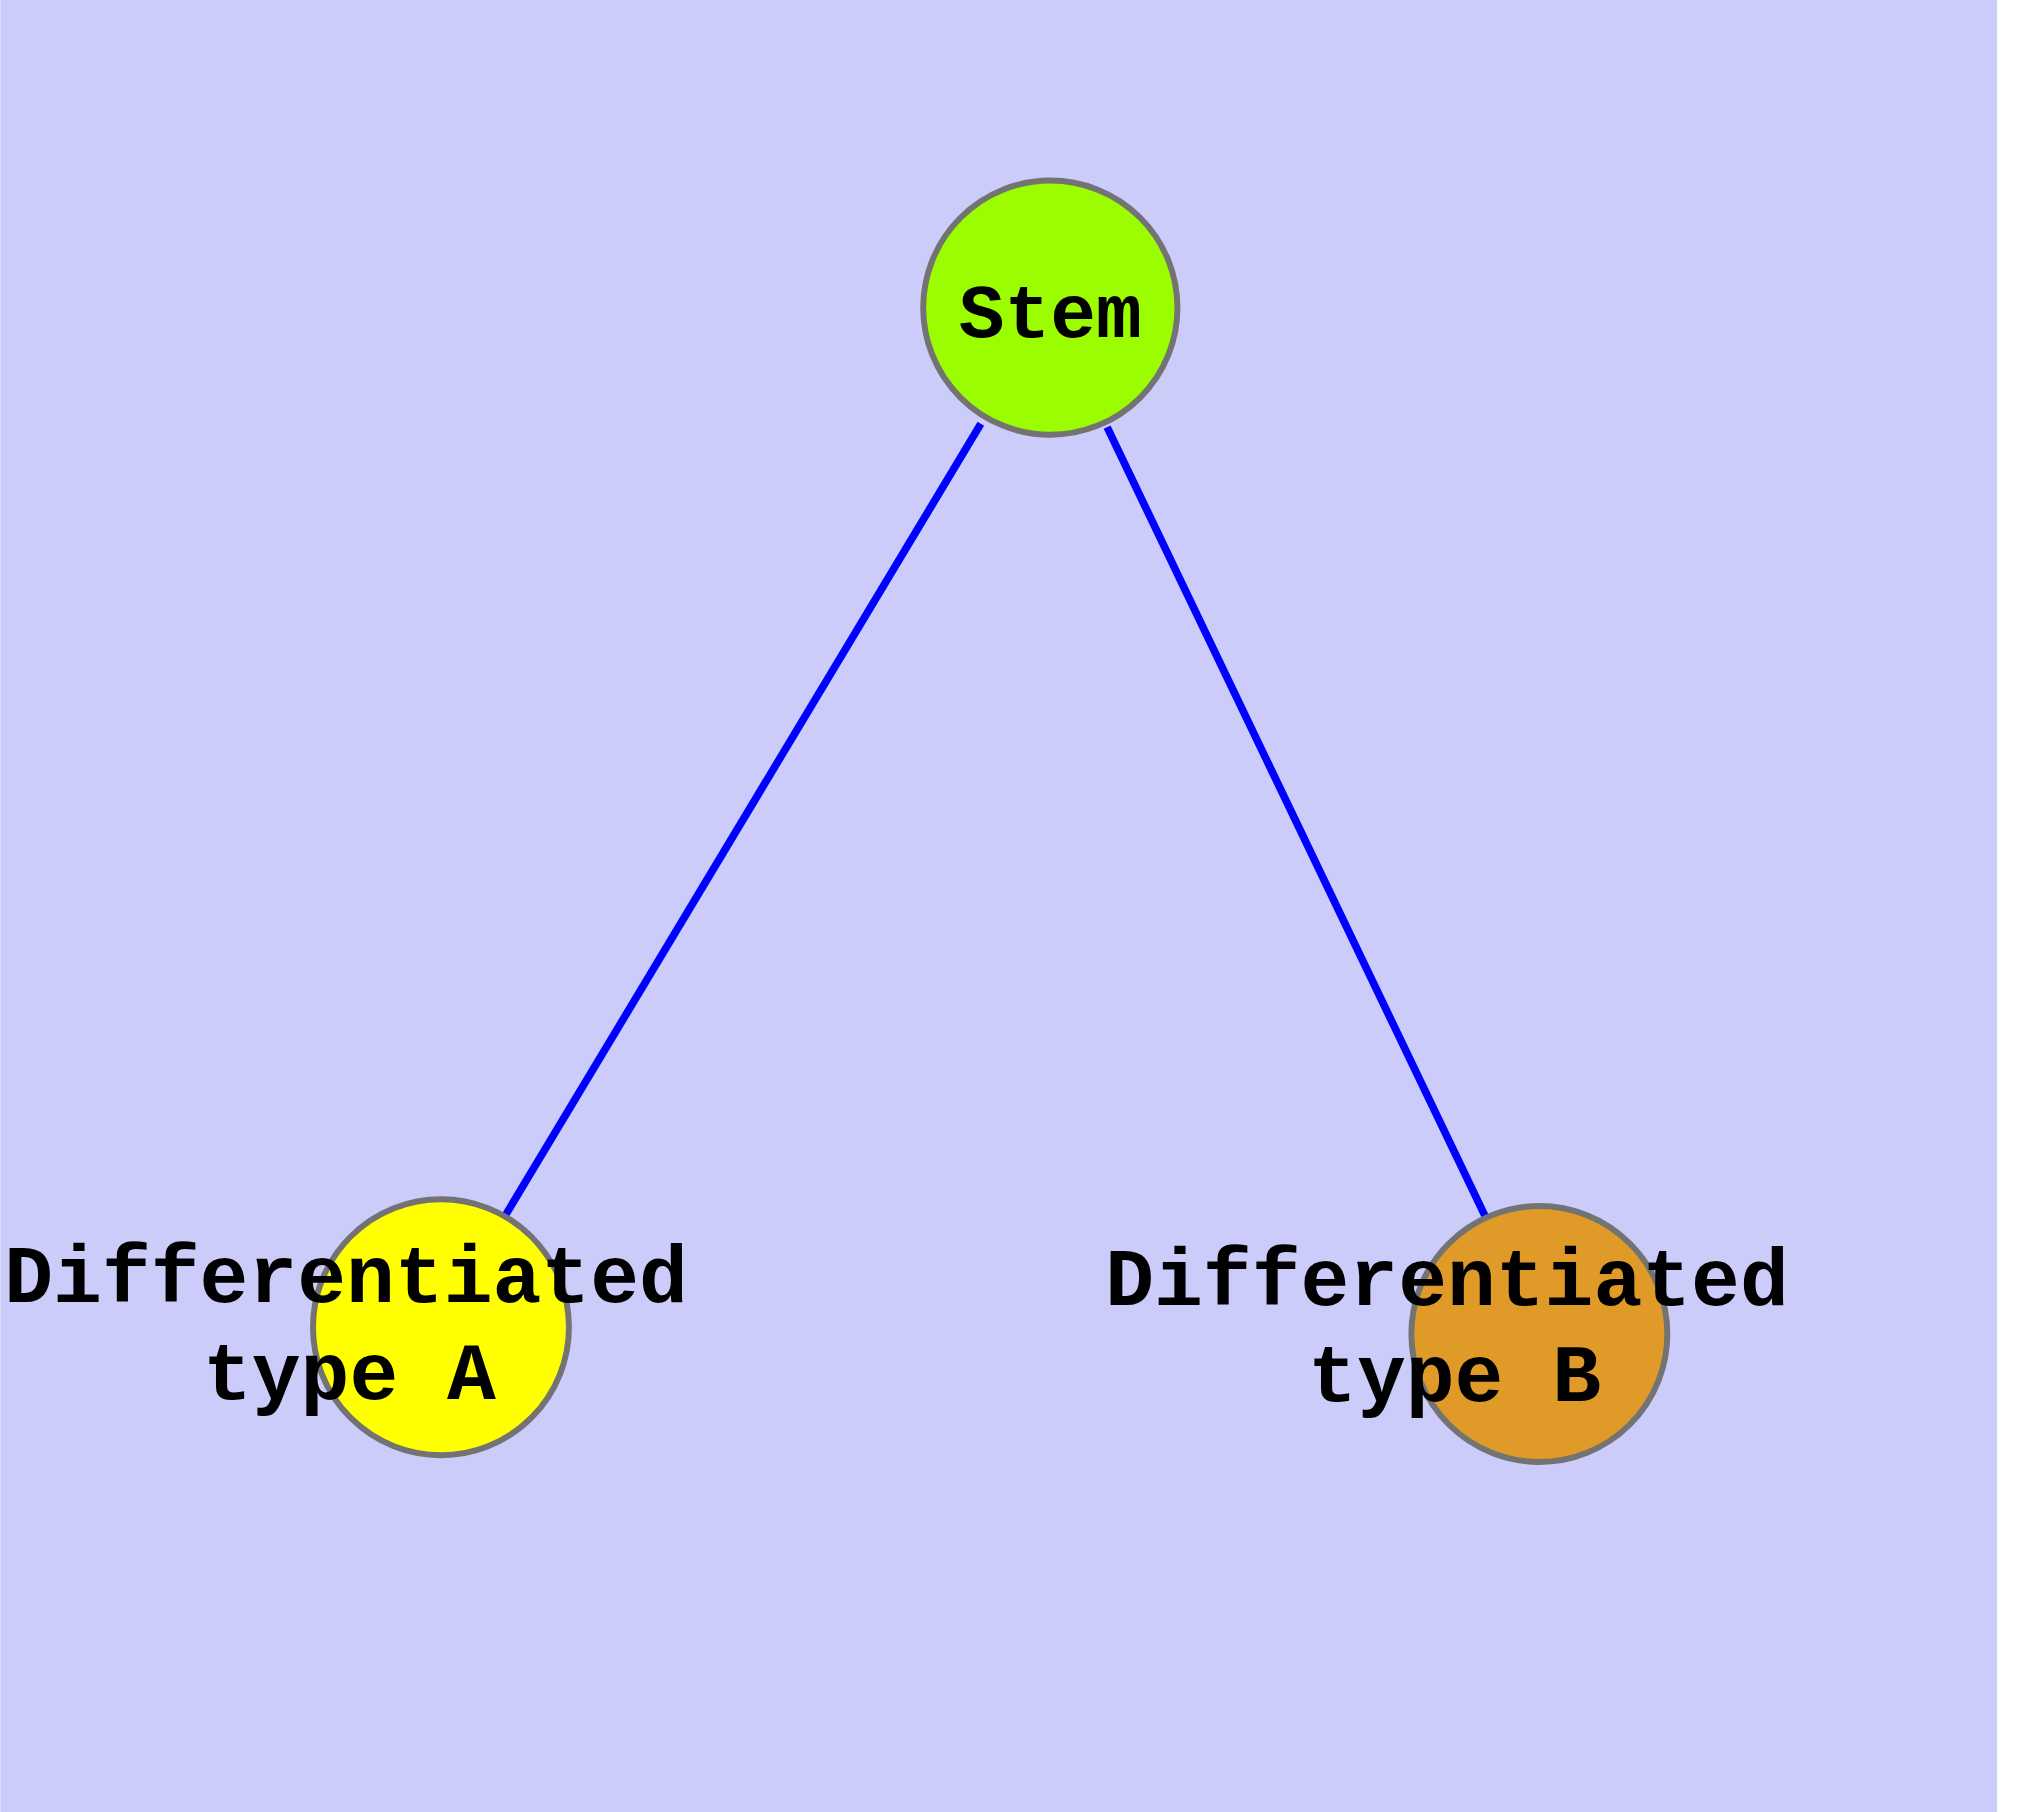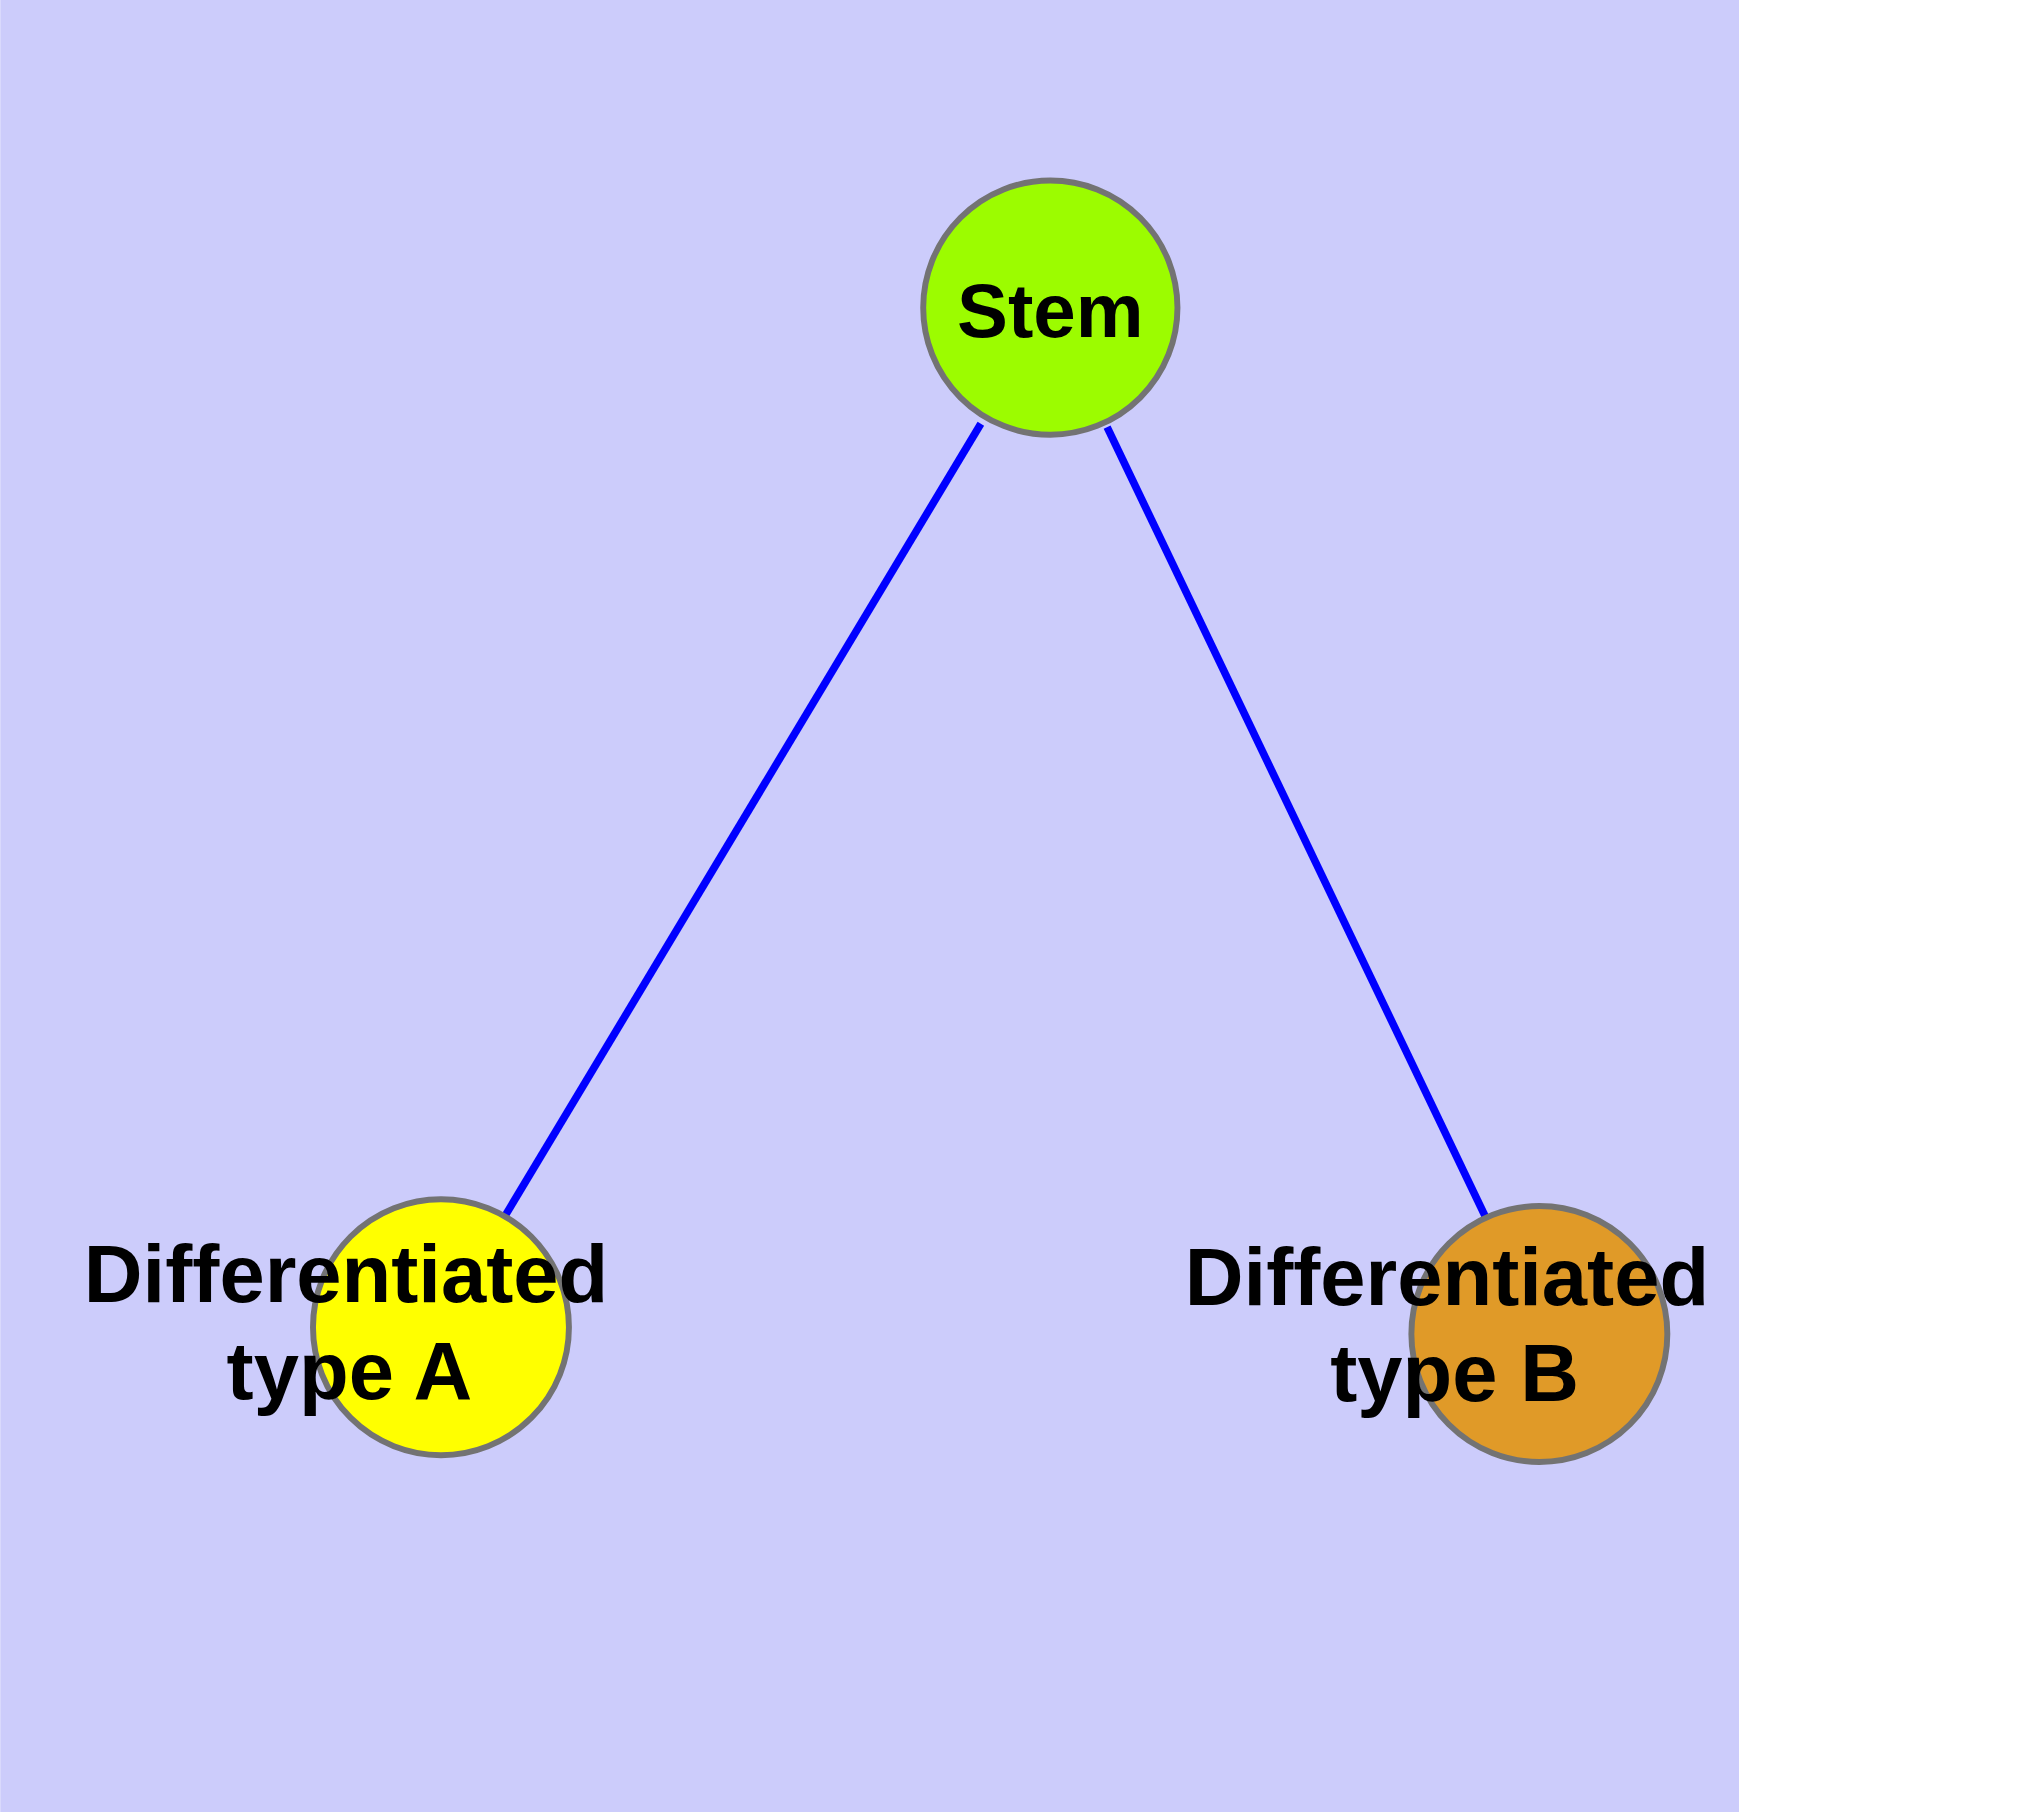--- a/index.html
+++ b/index.html
@@ -2,24 +2,24 @@
 <html style="font-size:13.6px"><head>
 <meta charset="utf-8">
 <style>
   html, body {
     margin: 0;
     padding: 0;
     background: #ffffff;
   }
   #canvas {
     position: relative;
-    width: 1739px;
+    width: 1997px;
     height: 1812px;
     overflow: hidden;
-    font-family: Liberation Sans, sans-serif;
+    font-family: Liberation Mono, monospace;
   }
   #graph-svg {
     position: absolute;
     top: 0;
     left: 0;
     width: 2021px;
     height: 1812px;
     display: block;
   }
   .node-label {

